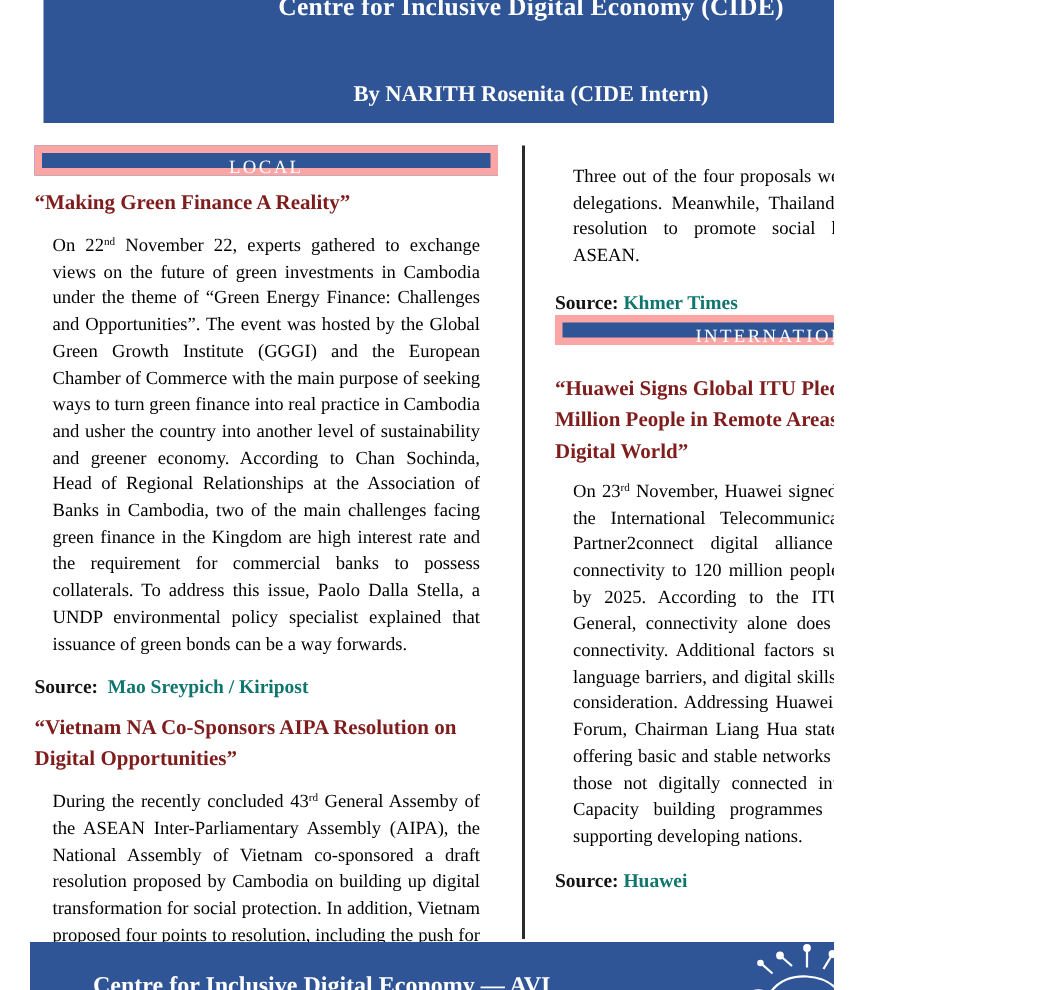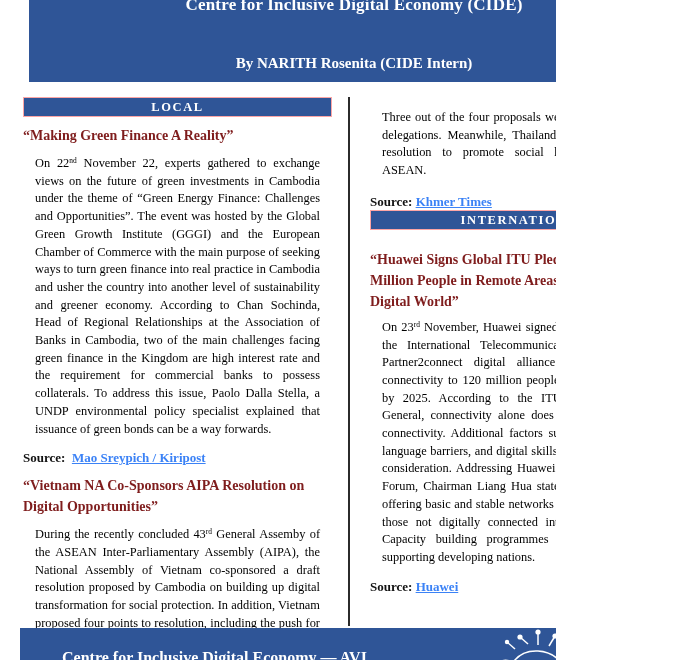--- a/index.html
+++ b/index.html
@@ -11,30 +11,30 @@
             background:#2F5597;color:#ffffff;text-align:center;}
   .m-title{position:absolute;top:11px;left:0;right:0;font-weight:bold;font-size:17px;letter-spacing:.2px;}
   .m-sub{position:absolute;top:42px;left:0;right:0;font-weight:bold;font-size:15px;}
   .m-by{position:absolute;top:71px;left:0;right:0;font-weight:bold;font-size:15px;text-align:center;}
 
   
   .col-left{position:absolute;left:23px;top:97px;width:309px;}
   .col-right{position:absolute;left:370px;top:97px;width:308px;}
   .divider{position:absolute;left:348px;top:97px;width:1.5px;height:529px;background:#2b2b2b;}
 
-  .section-bar{height:20px;box-sizing:border-box;background:#2F5597;border:1px solid #fca5a5;
-               color:#ffffff;font-weight:bold;font-size:12.5px;letter-spacing:1.6px;
+  .section-bar{height:20px;box-sizing:border-box;background:#2F5597;border:5px solid #fca5a5;
+               color:#ffffff;font-weight:normal;font-size:12.5px;letter-spacing:1.6px;
                text-align:center;line-height:18px;}
 
   .article-title{margin:0;font-size:14px;line-height:21px;font-weight:bold;color:#7f1d1d;}
   .body-p{margin:12px;font-size:12.4px;line-height:17.7px;color:#000000;text-align:justify;}
   sup{font-size:.6em;line-height:0;vertical-align:4px;}
 
   .source-line{margin:0;font-size:13px;font-weight:bold;color:#121212;}
-  .source-link{color:#3b82f6;text-decoration:underline;cursor:pointer;}
+  .source-link{color:#0f766e;cursor:pointer;}
 
   
   .col-left .article-title.t1{margin-top:8px;}
   .col-left .body-p.p1{margin-top:9px;}
   .col-left .source-line{margin-top:8px;}
   .col-left .article-title.t2{margin-top:9px;}
   .col-left .body-p.p2{margin-top:9px;}
 
   .col-right .source-line.s1{margin-top:14px;}
   .col-right .section-bar{}

